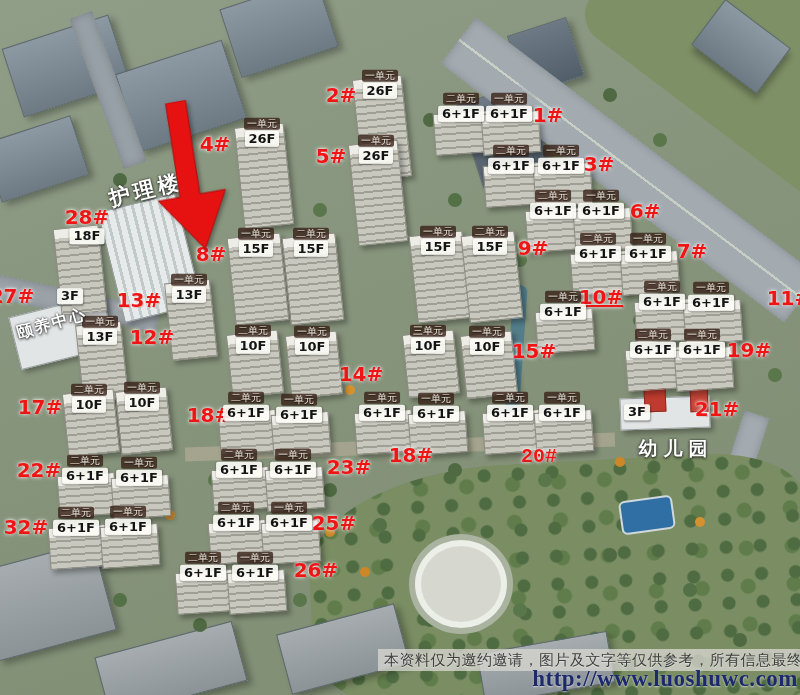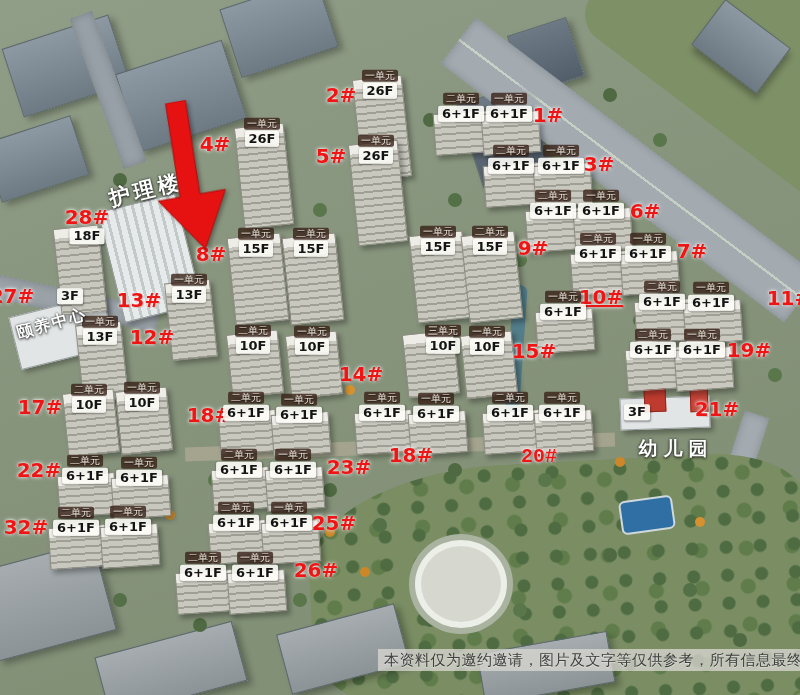--- a/index.html
+++ b/index.html
@@ -221,21 +221,21 @@
       <div class="num" style="left: 361px; top: 350px; margin-top: 24px;">14#</div>
       <div class="bg" style="left: 253px; top: 339px;">
         <div class="u">二单元</div>
         <div class="f">10F</div>
       </div>
       <div class="bg" style="left: 312px; top: 340px;">
         <div class="u">一单元</div>
         <div class="f">10F</div>
       </div>
       <div class="num" style="left: 534px; top: 351px;">15#</div>
-      <div class="bg" style="left: 443px; top: 339px;">
+      <div class="bg" style="left: 428px; top: 339px;">
         <div class="u">三单元</div>
         <div class="f">10F</div>
       </div>
       <div class="bg" style="left: 487px; top: 340px;">
         <div class="u">一单元</div>
         <div class="f">10F</div>
       </div>
       <div class="num" style="left: 749px; top: 350px;">19#</div>
       <div class="bg" style="left: 653px; top: 343px;">
         <div class="u">二单元</div>
@@ -343,13 +343,14 @@
       </div>
     </div>
 
   <svg id="arrow" viewBox="0 0 80 160">
     <polygon points="26,0 46,0 44,95 70,95 40,150 2,95 24,95" fill="#e61212" stroke="#b00b0b" stroke-width="1"></polygon>
   </svg>
 
   <div class="bar">
     <span>本资料仅为邀约邀请，图片及文字等仅供参考，所有信息最终以</span>
   </div>
+  <div class="wm">http://www.luoshuwc.com</div>
 </div>
 
 </body></html>

